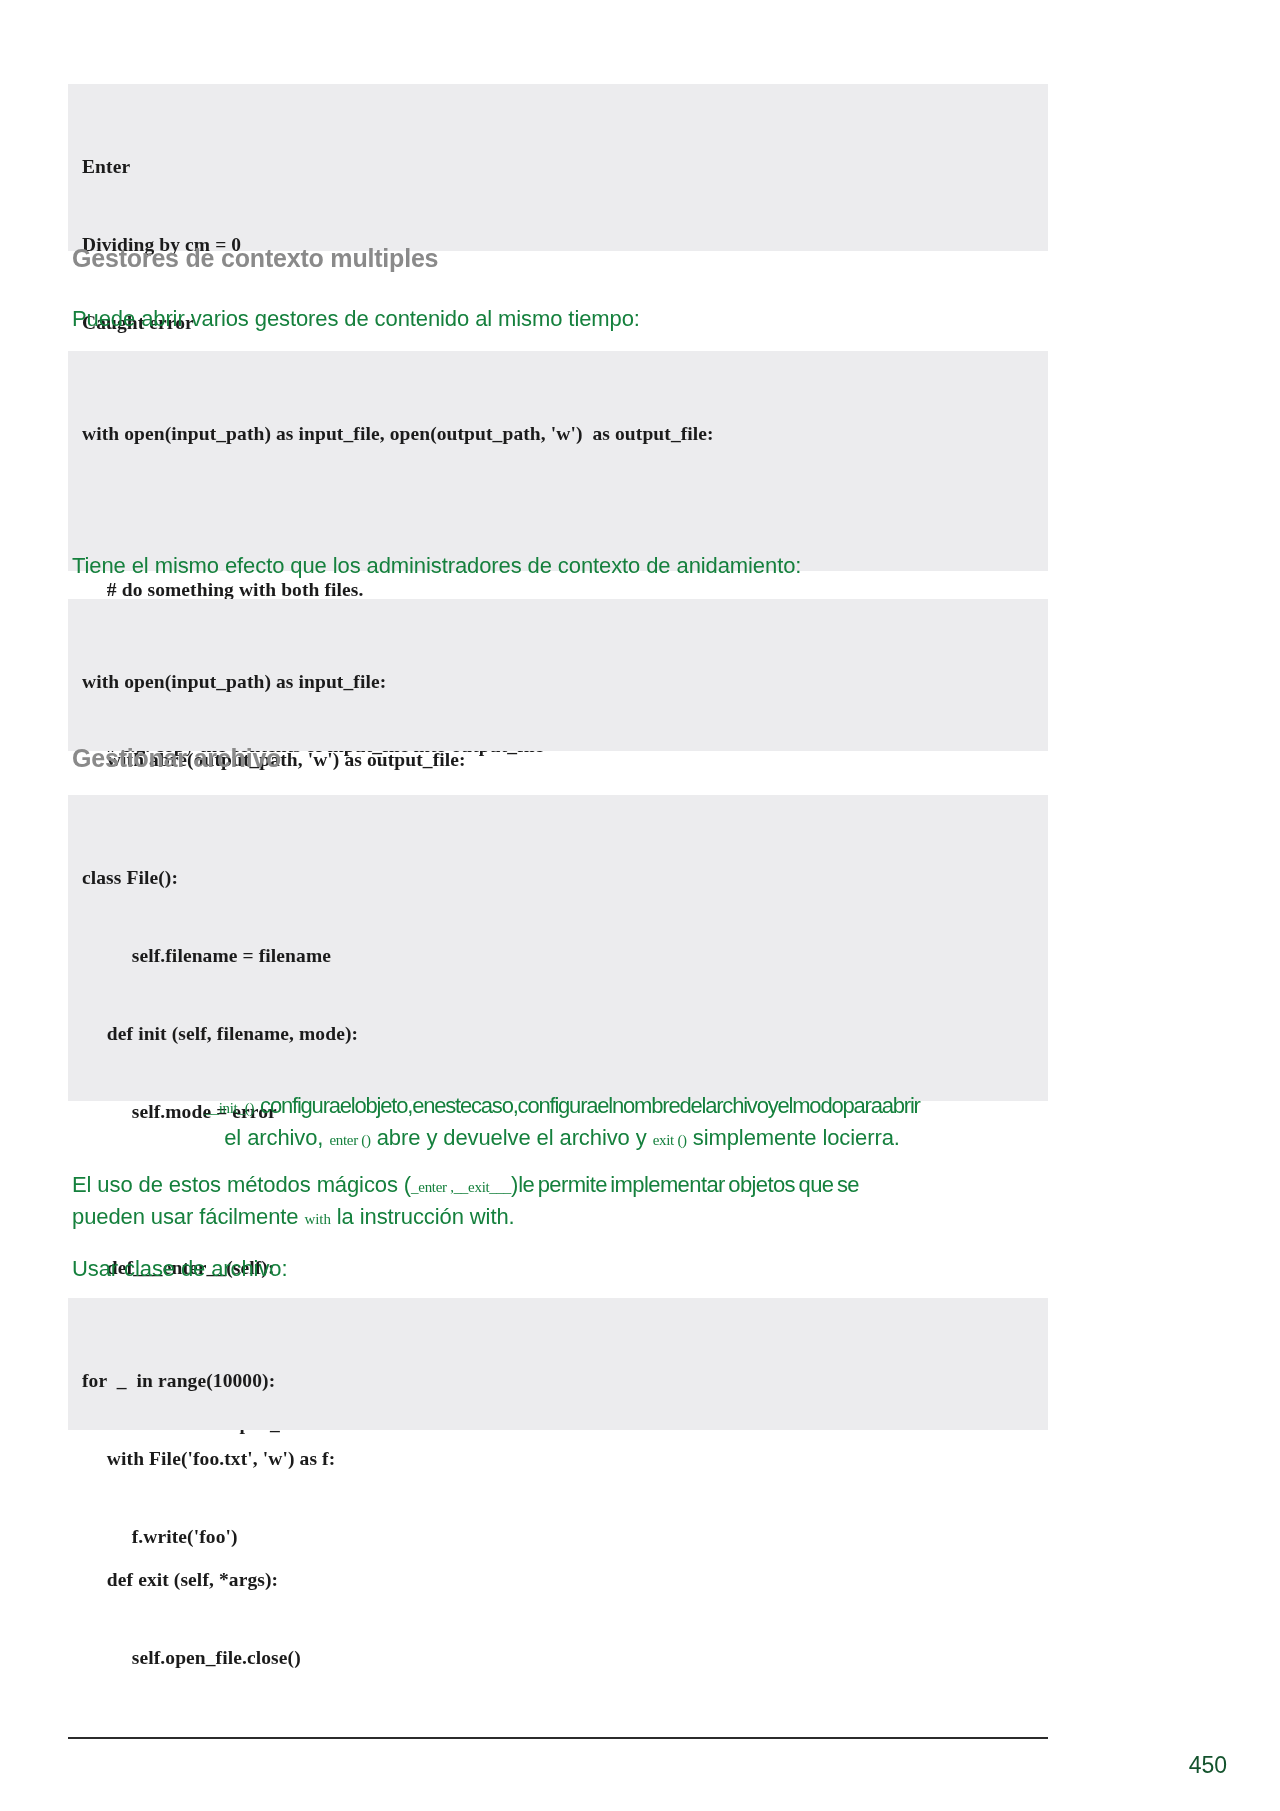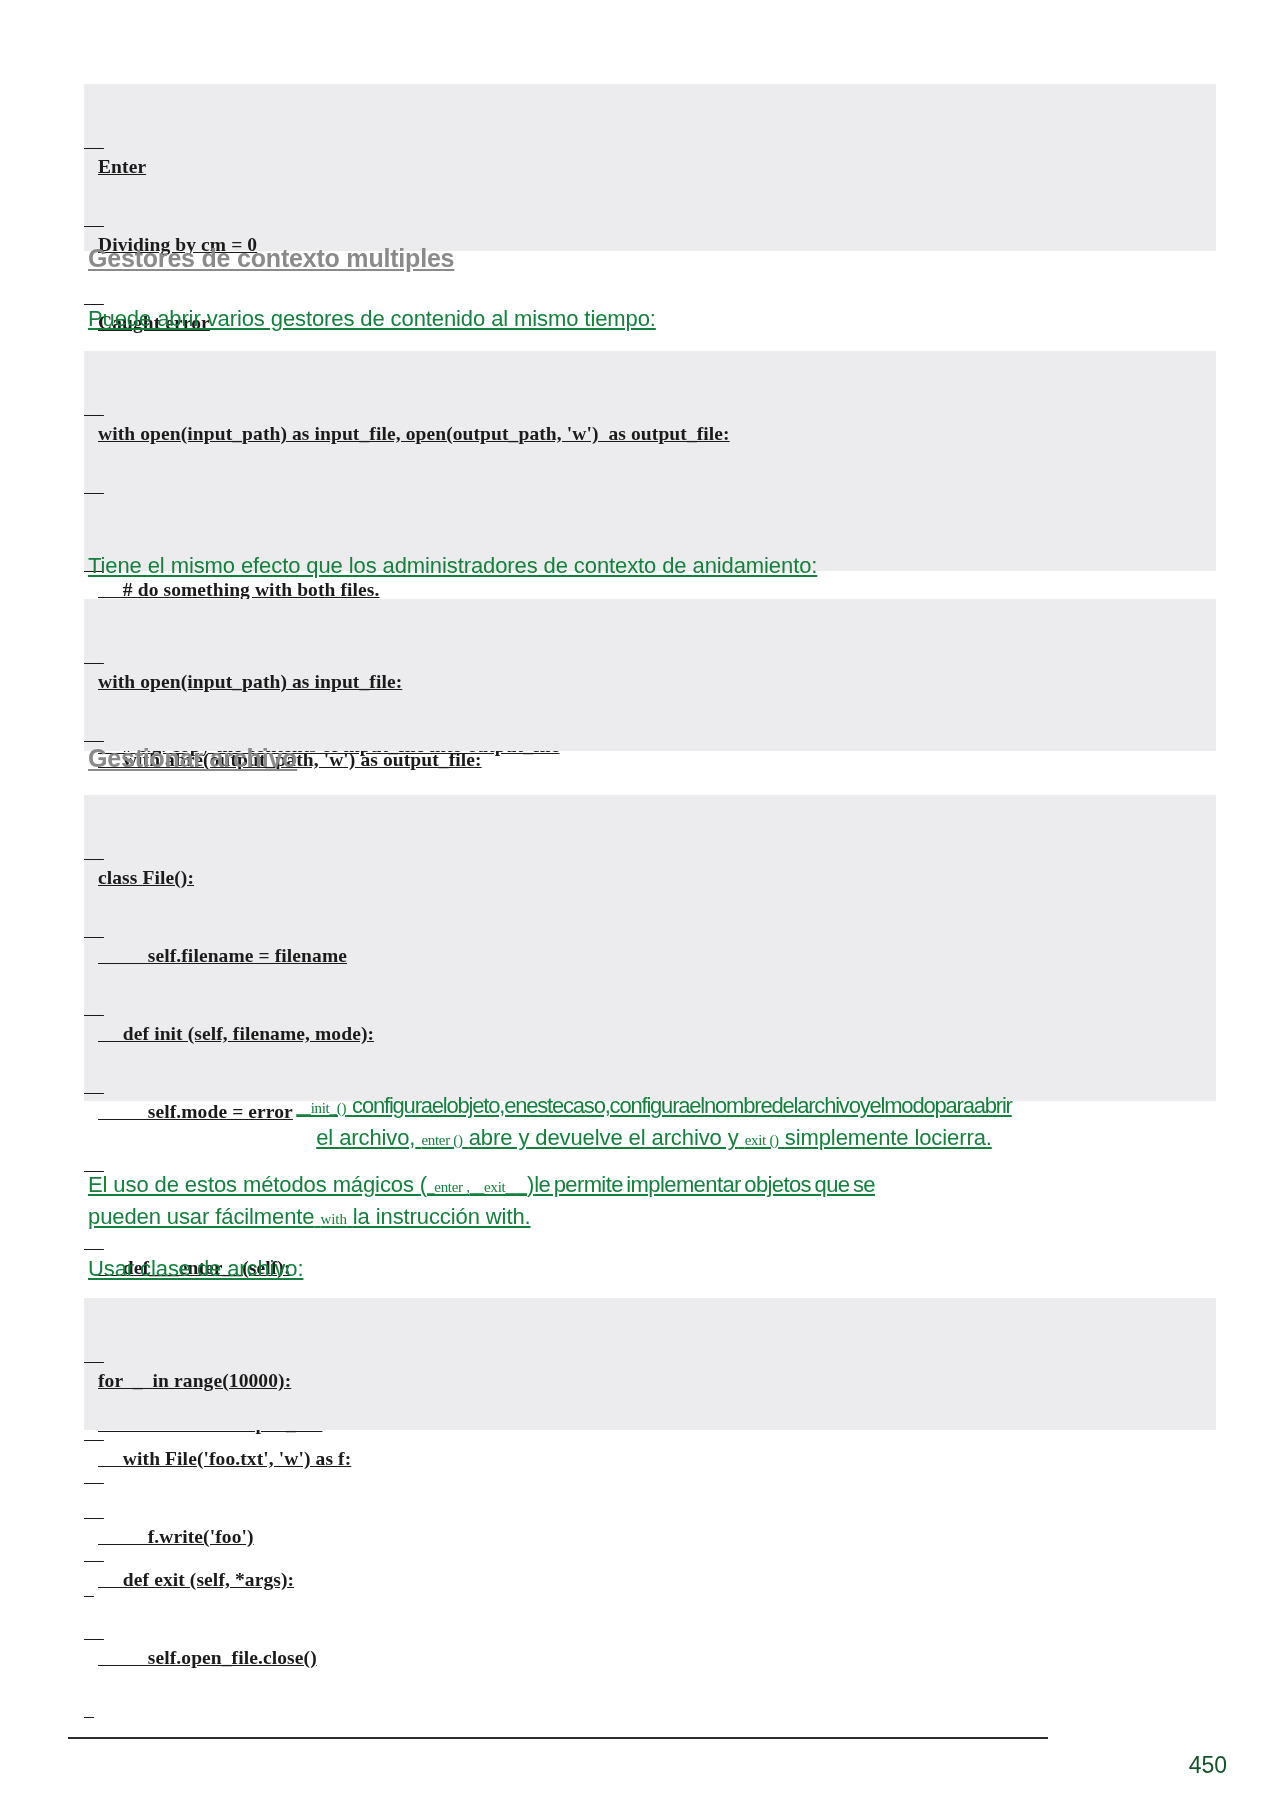--- a/index.html
+++ b/index.html
@@ -87,21 +87,21 @@
   .page-number {
     position: absolute;
     right: 53px;
     top: 1752px;
     font-family: "Liberation Sans", sans-serif;
     font-size: 23px;
     color: #14532d;
   }
 
   
-  .blk { position: absolute; left: 84px; width: 1132px; text-decoration: underline; }
+  .blk { position: absolute; left: 68px; width: 980px; }
 </style>
 </head>
 <body>
 
 <div class="page">
 
   <div class="blk code-block" style="top:84px; height:131px;">
     <span class="ln">Enter</span>
     <span class="ln">Dividing by cm = 0</span>
     <span class="ln">Caught error</span>

